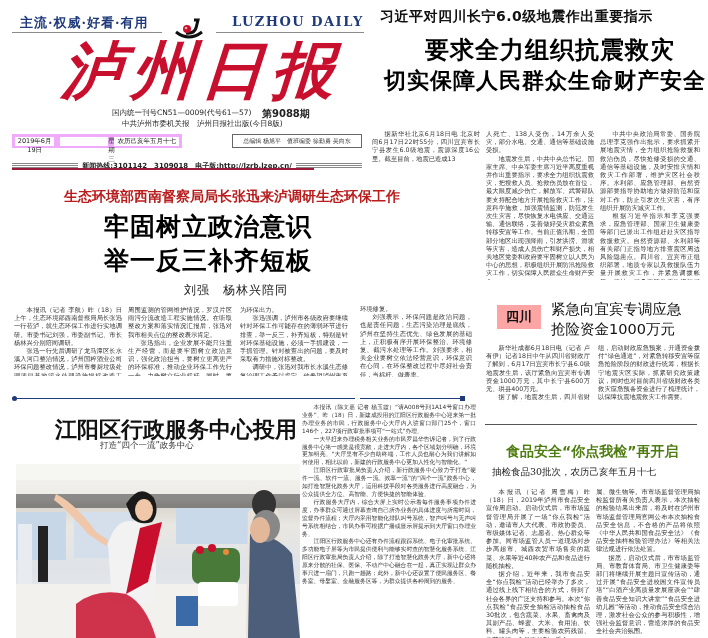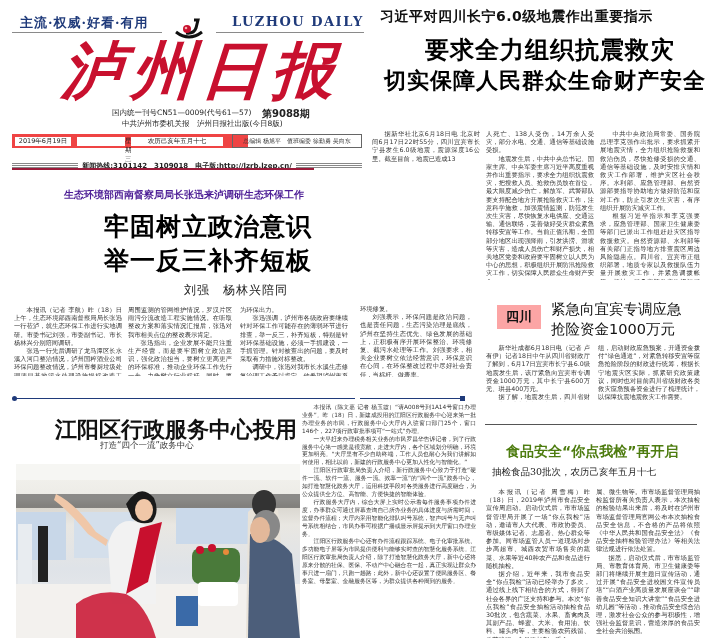--- a/index.html
+++ b/index.html
@@ -12,40 +12,40 @@
   .slogan-rule { left: 12px; top: 32px; width: 150px; height: 1px; background: #8a8a8a; }
   .en-rule { left: 216px; top: 32px; width: 148px; height: 1px; background: #8a8a8a; }
   .en-name { left: 232px; top: 14px; font-family: "DejaVu Serif", serif; font-size: 13px; font-weight: bold; color: #1f3a7a; letter-spacing: 1.5px; }
   .logo { left: 172px; top: 18px; width: 34px; height: 22px; }
   .title-cn { left: 62px; top: 36px; font-family: "DejaVu Serif", serif; font-size: 62px; font-weight: bold; color: #c8102e; letter-spacing: 8px; line-height: 70px; font-style: italic; transform: skewX(-4deg); }
   .issn { left: 112px; top: 108px; font-size: 7.5px; color: #222; }
   .issue { left: 262px; top: 107px; font-size: 7.5px; color: #222; }
   .issue b { font-size: 10px; }
   .publisher { left: 122px; top: 119px; font-size: 7.5px; color: #222; }
 
-  .datebar { left: 12px; top: 134px; width: 236px; height: 14px; background: #ef4444; display: flex; align-items: center; padding: 0 3px; gap: 6px; }
+  .datebar { left: 12px; top: 134px; width: 170px; height: 14px; background: #f0abfc; display: flex; align-items: center; padding: 0 3px; gap: 6px; }
   .datebar span { background: #fff; color: #222; font-size: 6.5px; height: 9px; line-height: 9px; text-align: center; }
   .d1 { width: 56px; } .d2 { width: 28px; padding-left: 48px; } .d3 { width: 92px; }
   .editors { left: 232px; top: 134px; width: 130px; height: 14px; border: 1px solid #666; font-size: 6px; line-height: 12px; text-align: center; color: #333; }
 
   .hotline-row { left: 12px; top: 162px; width: 350px; height: 8px; display: flex; align-items: center; }
   .stripes { flex: 1; height: 6px; background: repeating-linear-gradient(to bottom, #888 0, #888 1px, #fff 1px, #fff 2px); }
   .hotline { font-size: 7px; font-weight: bold; color: #222; padding: 0 4px; white-space: nowrap; }
   .red-rule { left: 12px; top: 168px; width: 302px; height: 2px; background: #9b1b3a; }
 
   
   .lead-kicker { left: 380px; top: 8px; font-size: 14px; font-weight: bold; color: #111; letter-spacing: 0.5px; white-space: nowrap; }
   .lead-h1 { left: 425px; top: 34px; font-size: 24px; font-weight: bold; color: #000; letter-spacing: 1px; white-space: nowrap; }
   .lead-h2 { left: 384px; top: 66px; font-size: 22px; font-weight: bold; color: #000; letter-spacing: 1px; white-space: nowrap; }
 
   .col { font-size: 6.3px; line-height: 8.2px; color: #333; text-align: justify; overflow: hidden; }
   .col p { text-indent: 2em; }
 
   
-  .eco-kicker { left: 64px; top: 188px; font-family: Liberation Serif, serif; font-size: 10px; font-weight: bold; color: #4c1d95; white-space: nowrap; }
+  .eco-kicker { left: 64px; top: 188px; font-family: Liberation Serif, serif; font-size: 14px; font-weight: bold; color: #b91c1c; white-space: nowrap; }
   .eco-h1 { left: 104px; top: 210px; font-size: 25px; font-weight: bold; color: #000; letter-spacing: 1px; white-space: nowrap; }
   .eco-h2 { left: 104px; top: 244px; font-size: 25px; font-weight: bold; color: #000; letter-spacing: 1px; white-space: nowrap; }
   .eco-byline { left: 184px; top: 282px; font-size: 12px; color: #222; letter-spacing: 1px; white-space: nowrap; }
 
   .divider { height: 1px; background: #1f3a7a; }
   .dot { width: 5px; height: 5px; border-radius: 50%; background: #1f3a7a; }
   .sq { width: 5px; height: 5px; background: #1f3a7a; }
 
   
   .sc-tag { left: 497px; top: 305px; width: 44px; height: 24px; background: #fca5a5; font-size: 13px; font-weight: bold; color: #111; text-align: center; line-height: 24px; }

